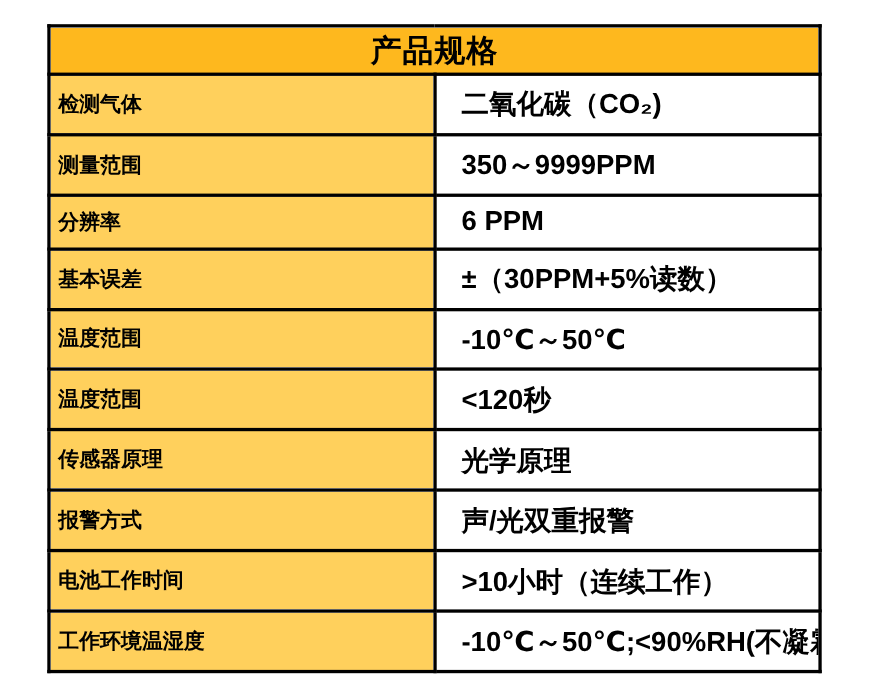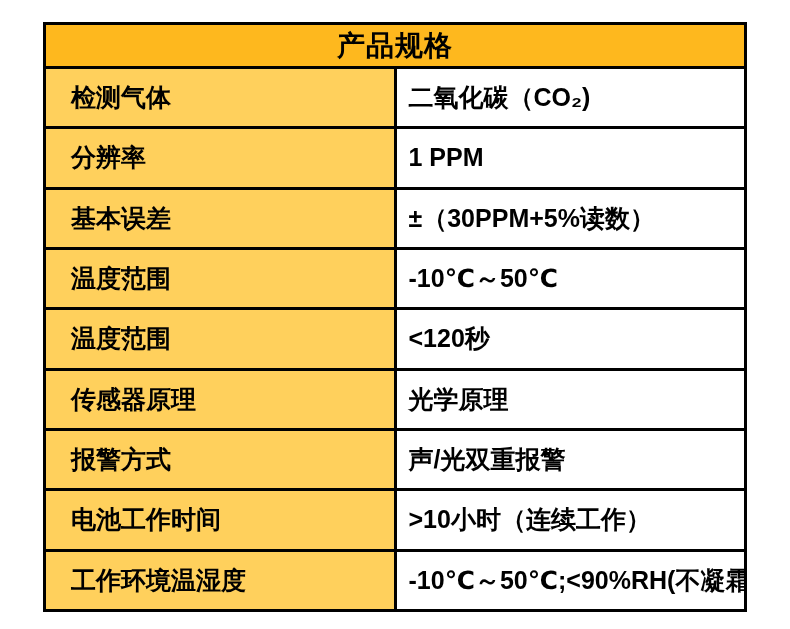--- a/index.html
+++ b/index.html
@@ -39,50 +39,54 @@
   .spec-table thead th {
     background: var(--header-bg);
     height: 44px;
     font-size: 28px;
     text-align: center;
     letter-spacing: 1px;
   }
   .spec-table td.label-cell {
     background: var(--label-bg);
     width: 254px;
-    font-size: 25px;
+    font-size: 19px;
     text-align: left;
-    padding-left: 25px;
+    padding-left: 7px;
   }
   .spec-table td.value-cell {
     background: var(--value-bg);
     font-size: 25px;
     text-align: left;
-    padding-left: 12px;
+    padding-left: 23px;
   }
 </style>
 </head>
 <body>
 
 <table class="spec-table">
   <thead>
     <tr>
       <th colspan="2">产品规格</th>
     </tr>
   </thead>
   <tbody>
   <tr>
     <td class="label-cell">检测气体</td>
     <td class="value-cell">二氧化碳（CO₂)</td>
   </tr>
 
+  <tr>
+    <td class="label-cell">测量范围</td>
+    <td class="value-cell">350～9999PPM</td>
+  </tr>
 
   <tr>
     <td class="label-cell">分辨率</td>
-    <td class="value-cell">1 PPM</td>
+    <td class="value-cell">6 PPM</td>
   </tr>
 
   <tr>
     <td class="label-cell">基本误差</td>
     <td class="value-cell">±（30PPM+5%读数）</td>
   </tr>
 
   <tr>
     <td class="label-cell">温度范围</td>
     <td class="value-cell">-10℃～50℃</td>

